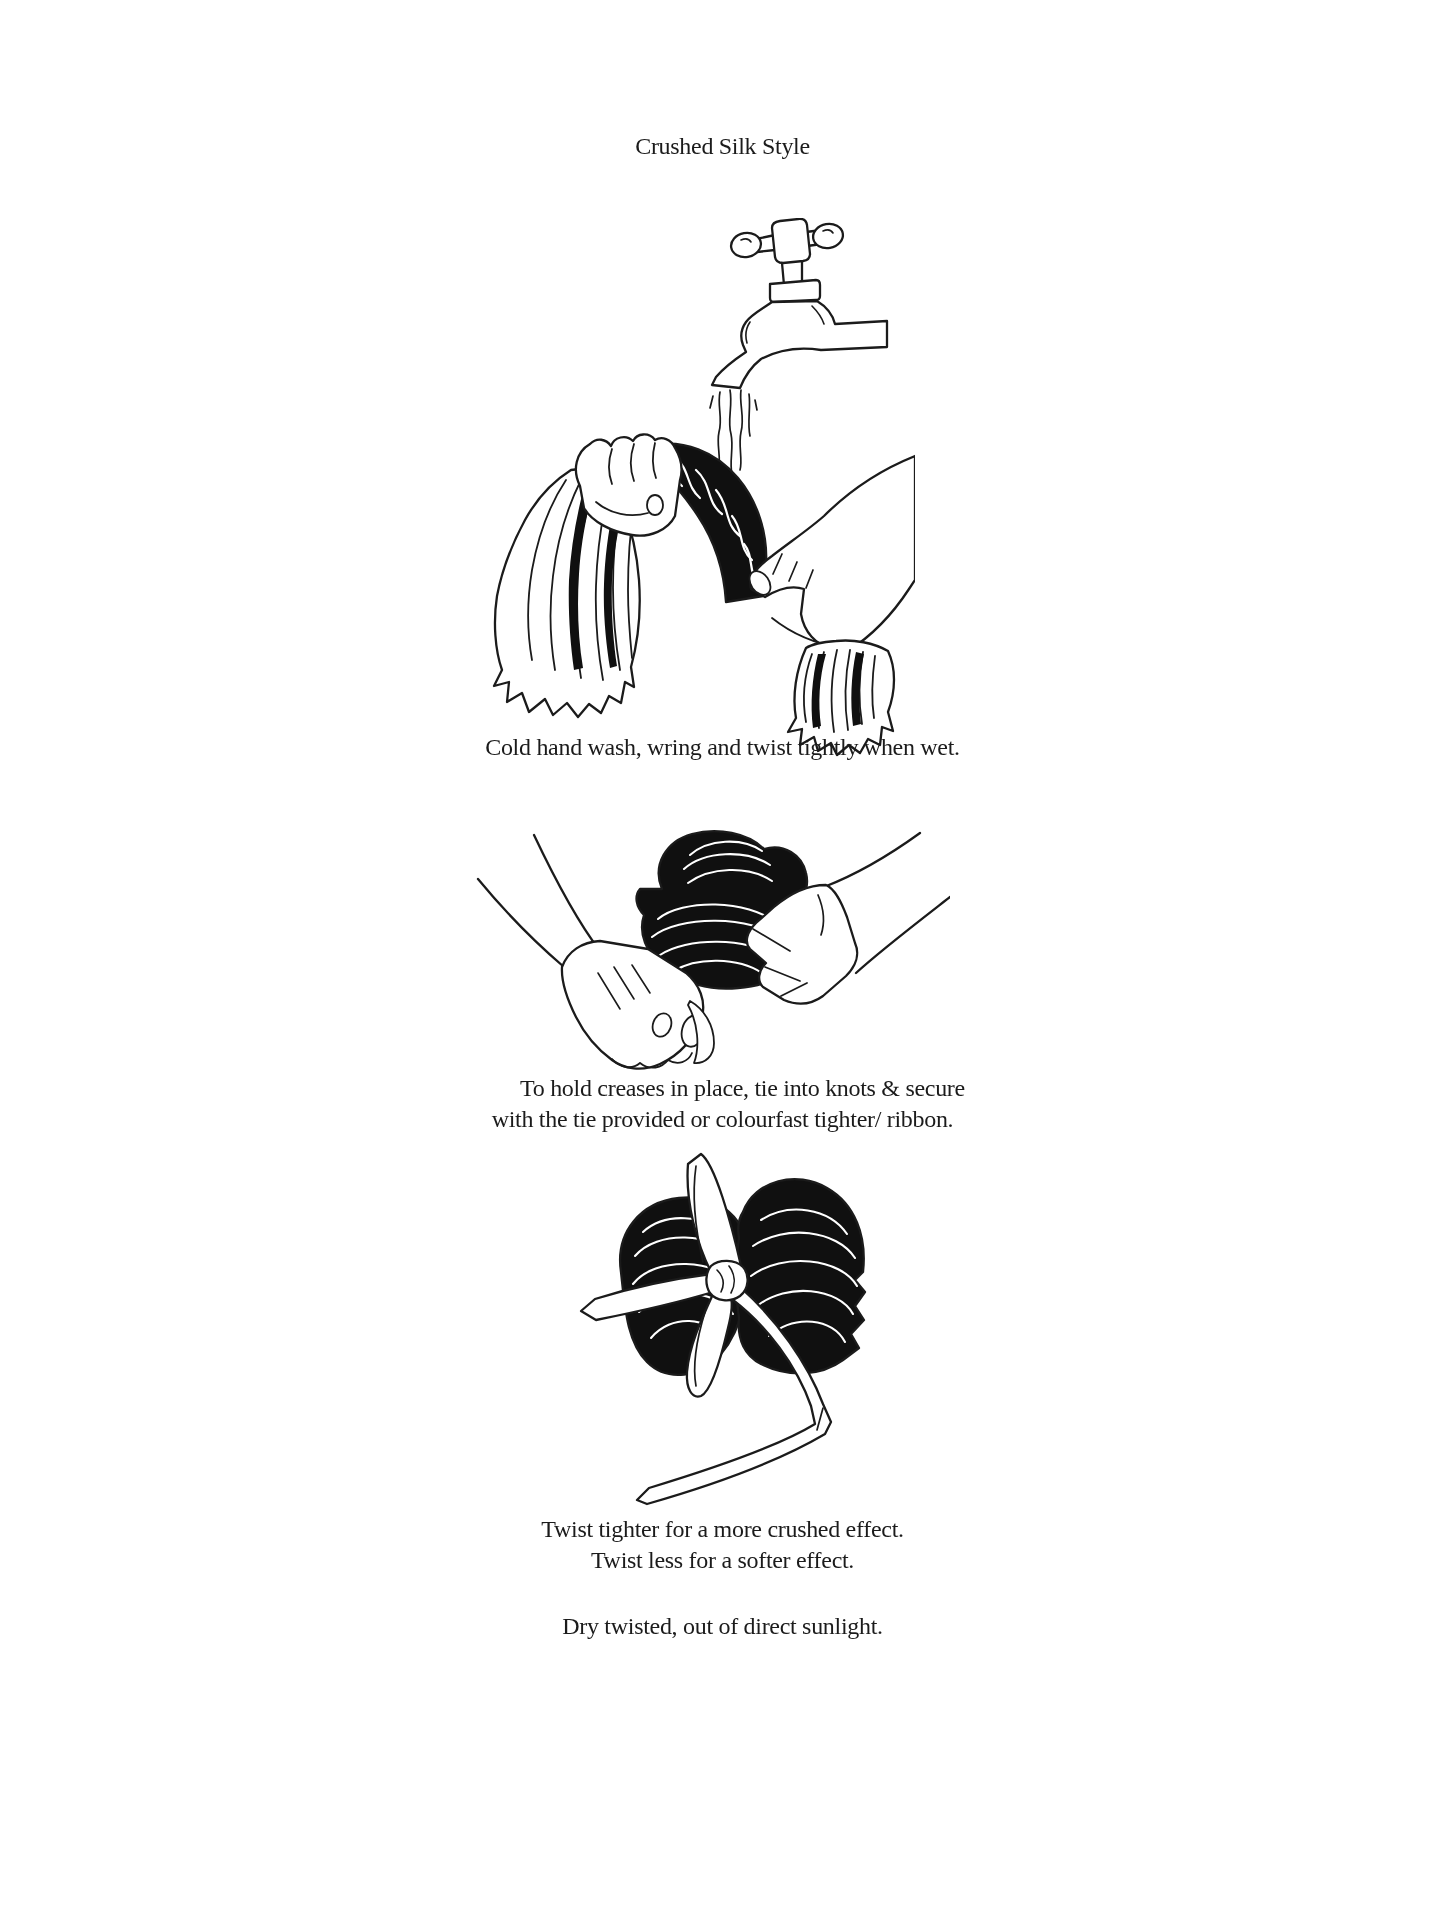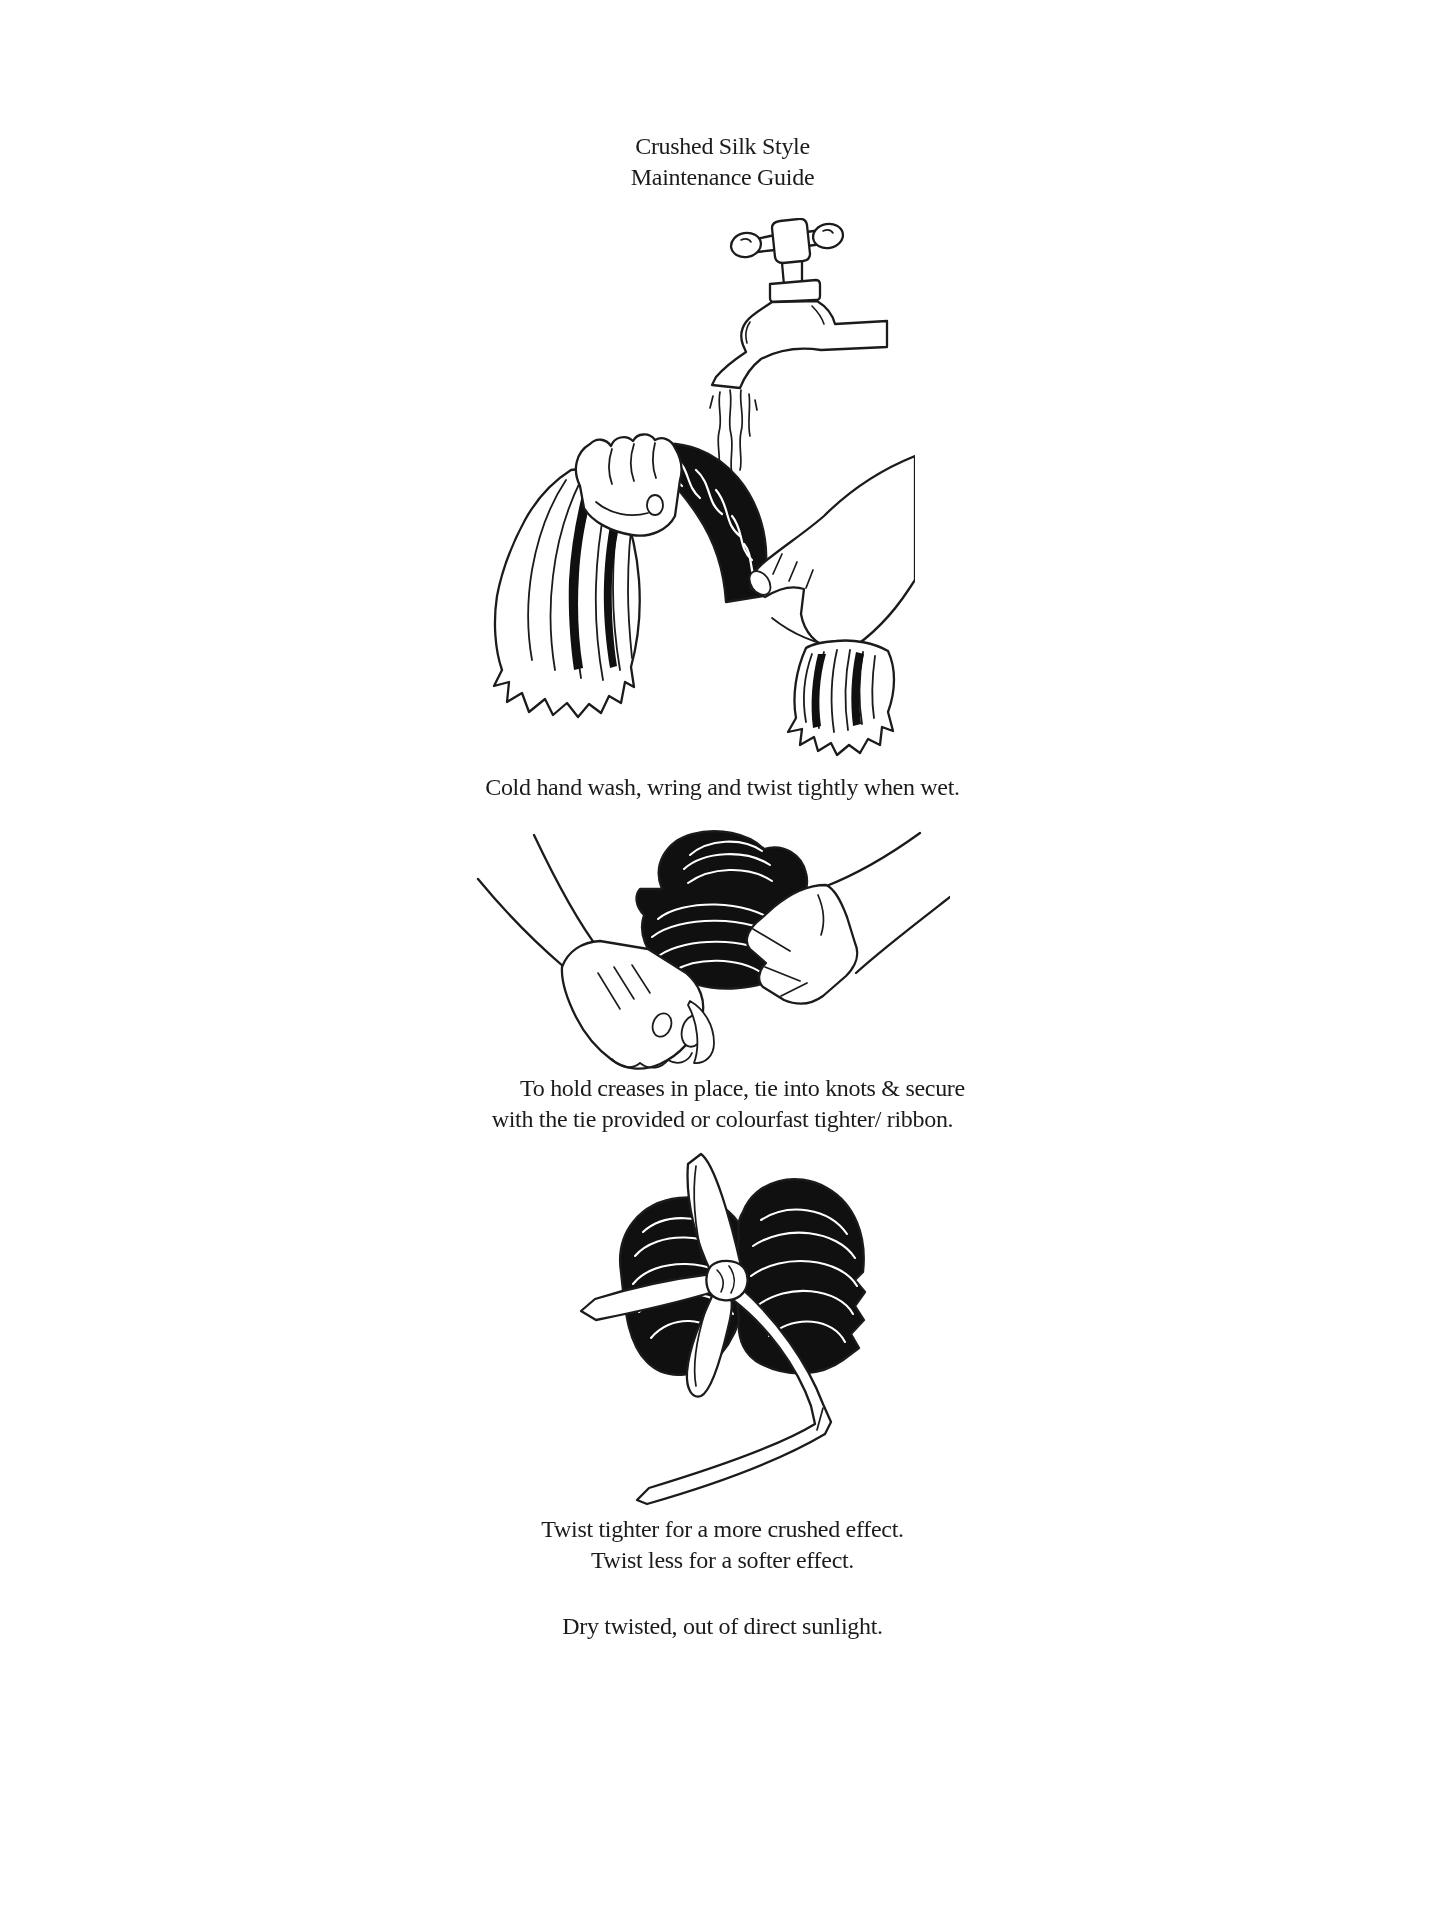--- a/index.html
+++ b/index.html
@@ -28,21 +28,20 @@
     stroke-linecap:round;
     stroke-linejoin:round;
   }
 </style>
 </head>
 <body>
 
 <div class="page">
 
   <div class="textline" style="top:131px;">Crushed Silk Style</div>
-  <div class="textline" style="top:162px;">Maintenance Guide</div>
 
   <svg class="illus" style="left:450px;top:218px;" width="465" height="545" viewBox="0 0 465 545" role="img" aria-label="tap running cold water over hands wringing twisted silk">
     <g stroke="#1b1b1b" stroke-width="2.3" fill="none">
 
       <g>
         <path d="M306,21 L325,17 M307,34 L325,32 M356,14 L372,12 M357,28 L372,26"></path>
         <ellipse cx="296" cy="27" rx="15" ry="12" transform="rotate(-10 296 27)" fill="#ffffff"></ellipse>
         <path d="M291,22 q7,-3 10,2" stroke-width="1.6"></path>
         <ellipse cx="378" cy="18" rx="15" ry="12" transform="rotate(-10 378 18)" fill="#ffffff"></ellipse>
         <path d="M373,13 q7,-3 10,2" stroke-width="1.6"></path>
@@ -110,21 +109,21 @@
           <path d="M400,432 C395,458 394,486 398,512"></path>
           <path d="M413,434 C409,458 408,482 412,506"></path>
           <path d="M425,438 C422,460 421,480 424,500"></path>
         </g>
         <path d="M368,436 C362,460 360,486 363,510 L371,508 C368,486 369,460 376,436 Z" fill="#101010" stroke="none"></path>
         <path d="M406,434 C401,458 400,484 403,508 L411,506 C408,482 409,458 414,436 Z" fill="#101010" stroke="none"></path>
       </g>
     </g>
   </svg>
 
-  <div class="textline" style="top:732px;margin-top:40px;">Cold hand wash, wring and twist tightly when wet.</div>
+  <div class="textline" style="top:732px;">Cold hand wash, wring and twist tightly when wet.</div>
 
   <svg class="illus" style="left:450px;top:825px;" width="500" height="245" viewBox="0 0 500 245" role="img" aria-label="two hands tying wet silk into a knotted coil">
     <g stroke="#1b1b1b" stroke-width="2.3" fill="none">
 
       <g>
         <path d="M212,64 C202,40 216,16 242,9 C268,2 298,8 314,24 C334,18 352,30 356,48 C360,64 352,78 338,84 C352,96 356,114 348,130 C338,150 314,162 288,163 C260,166 232,158 214,143 C196,128 188,108 194,90 C186,82 184,71 190,64 Z" fill="#101010"></path>
         <g stroke="#ffffff" stroke-width="2.1">
           <path d="M240,30 C258,14 292,12 312,26"></path>
           <path d="M234,44 C254,26 296,24 320,40"></path>
           <path d="M238,58 C260,42 298,40 322,56"></path>

